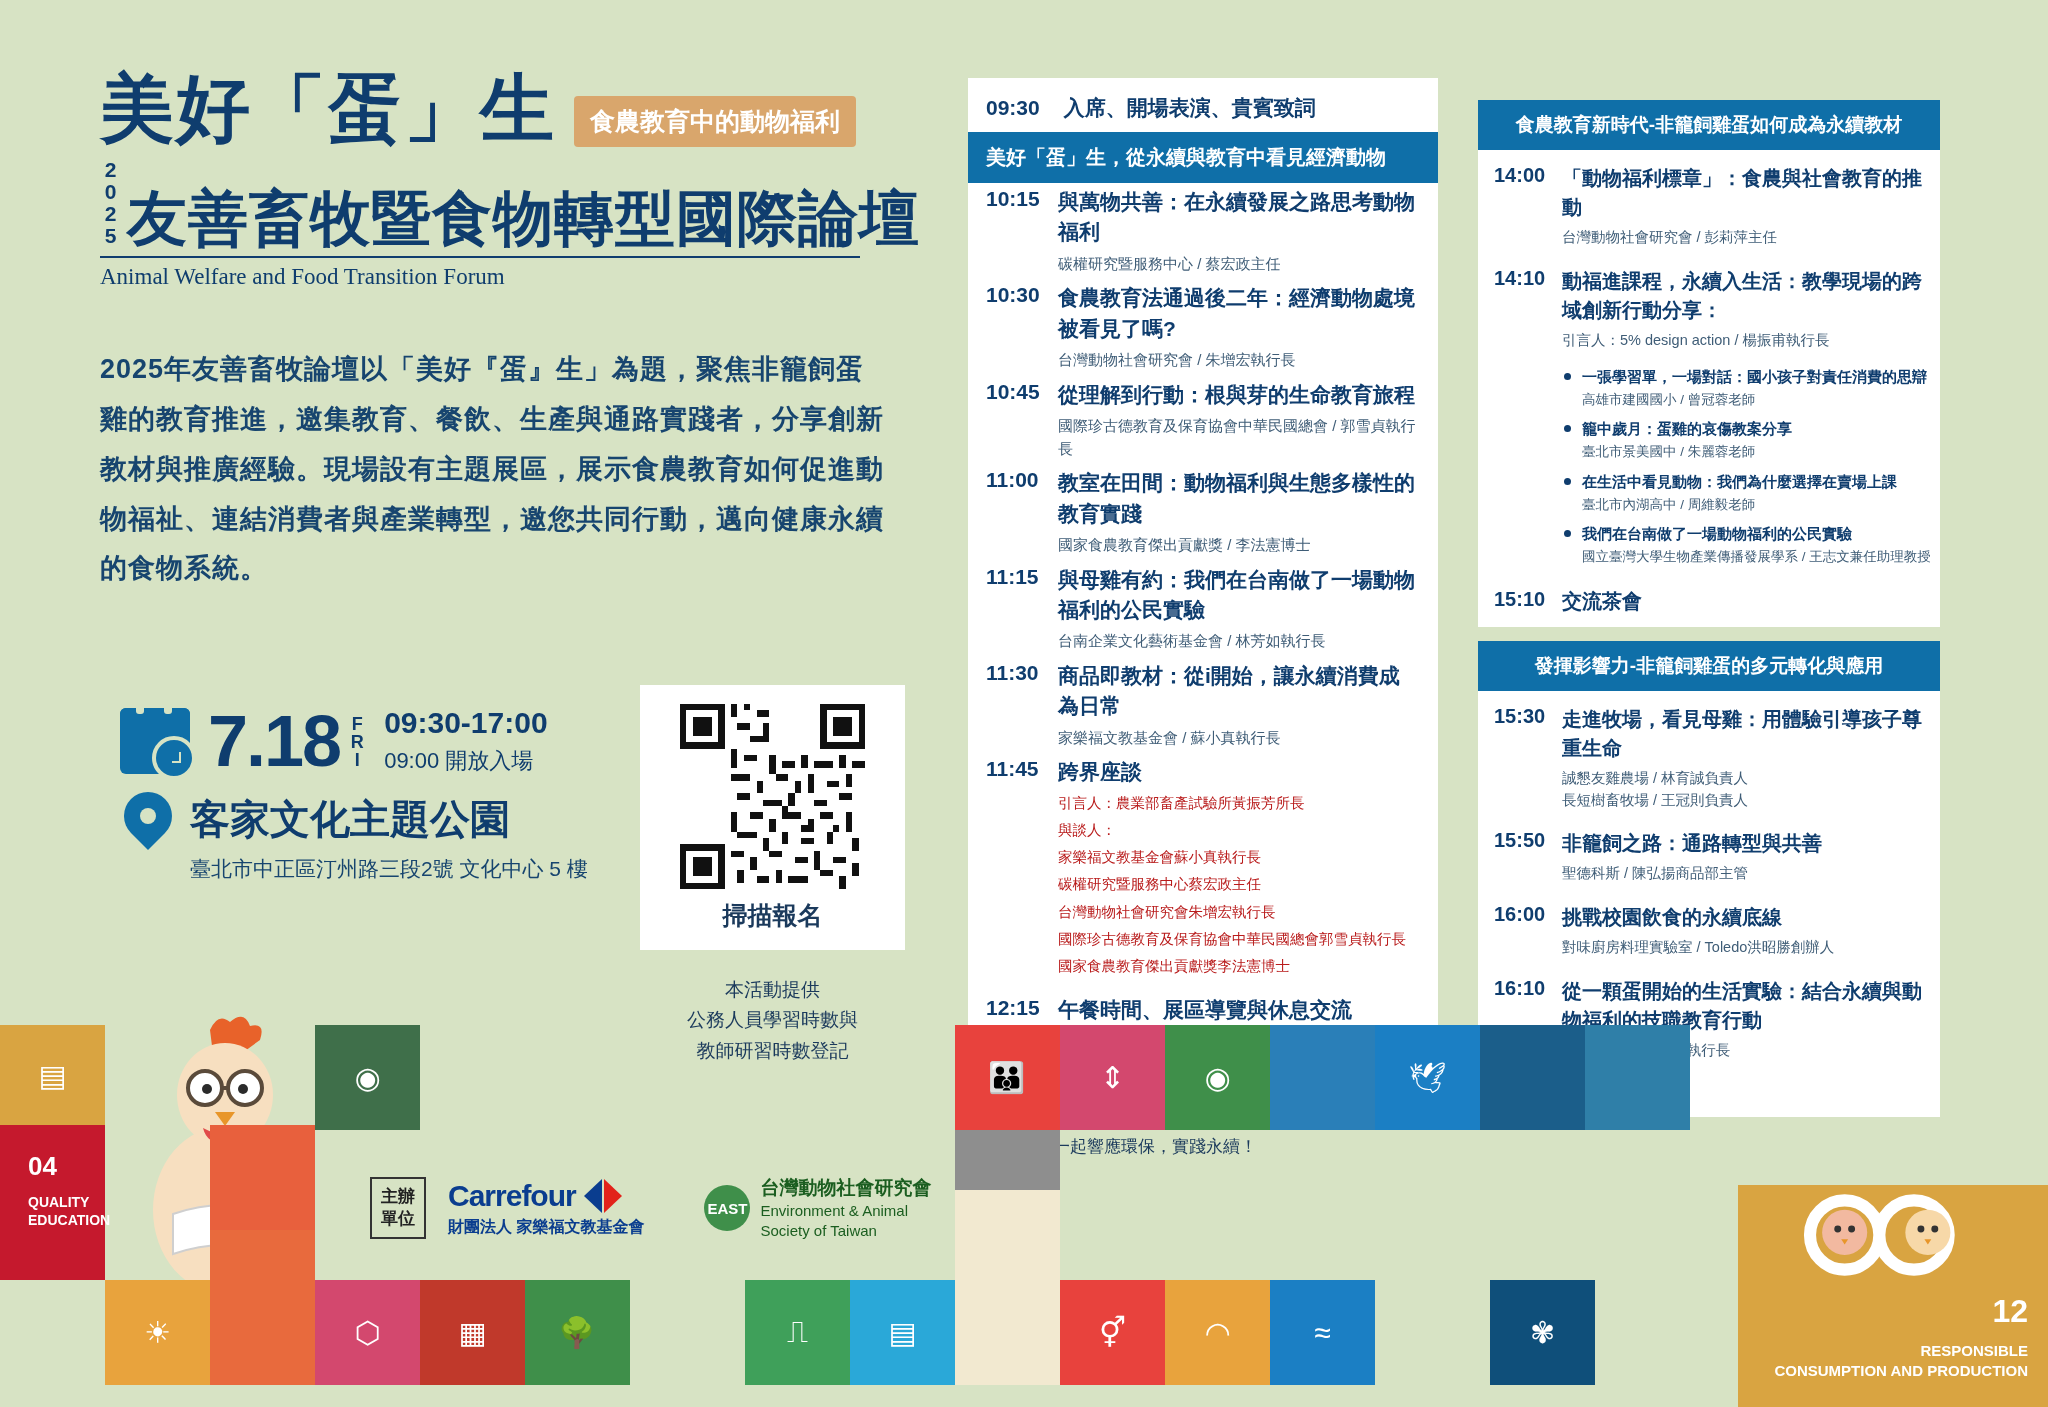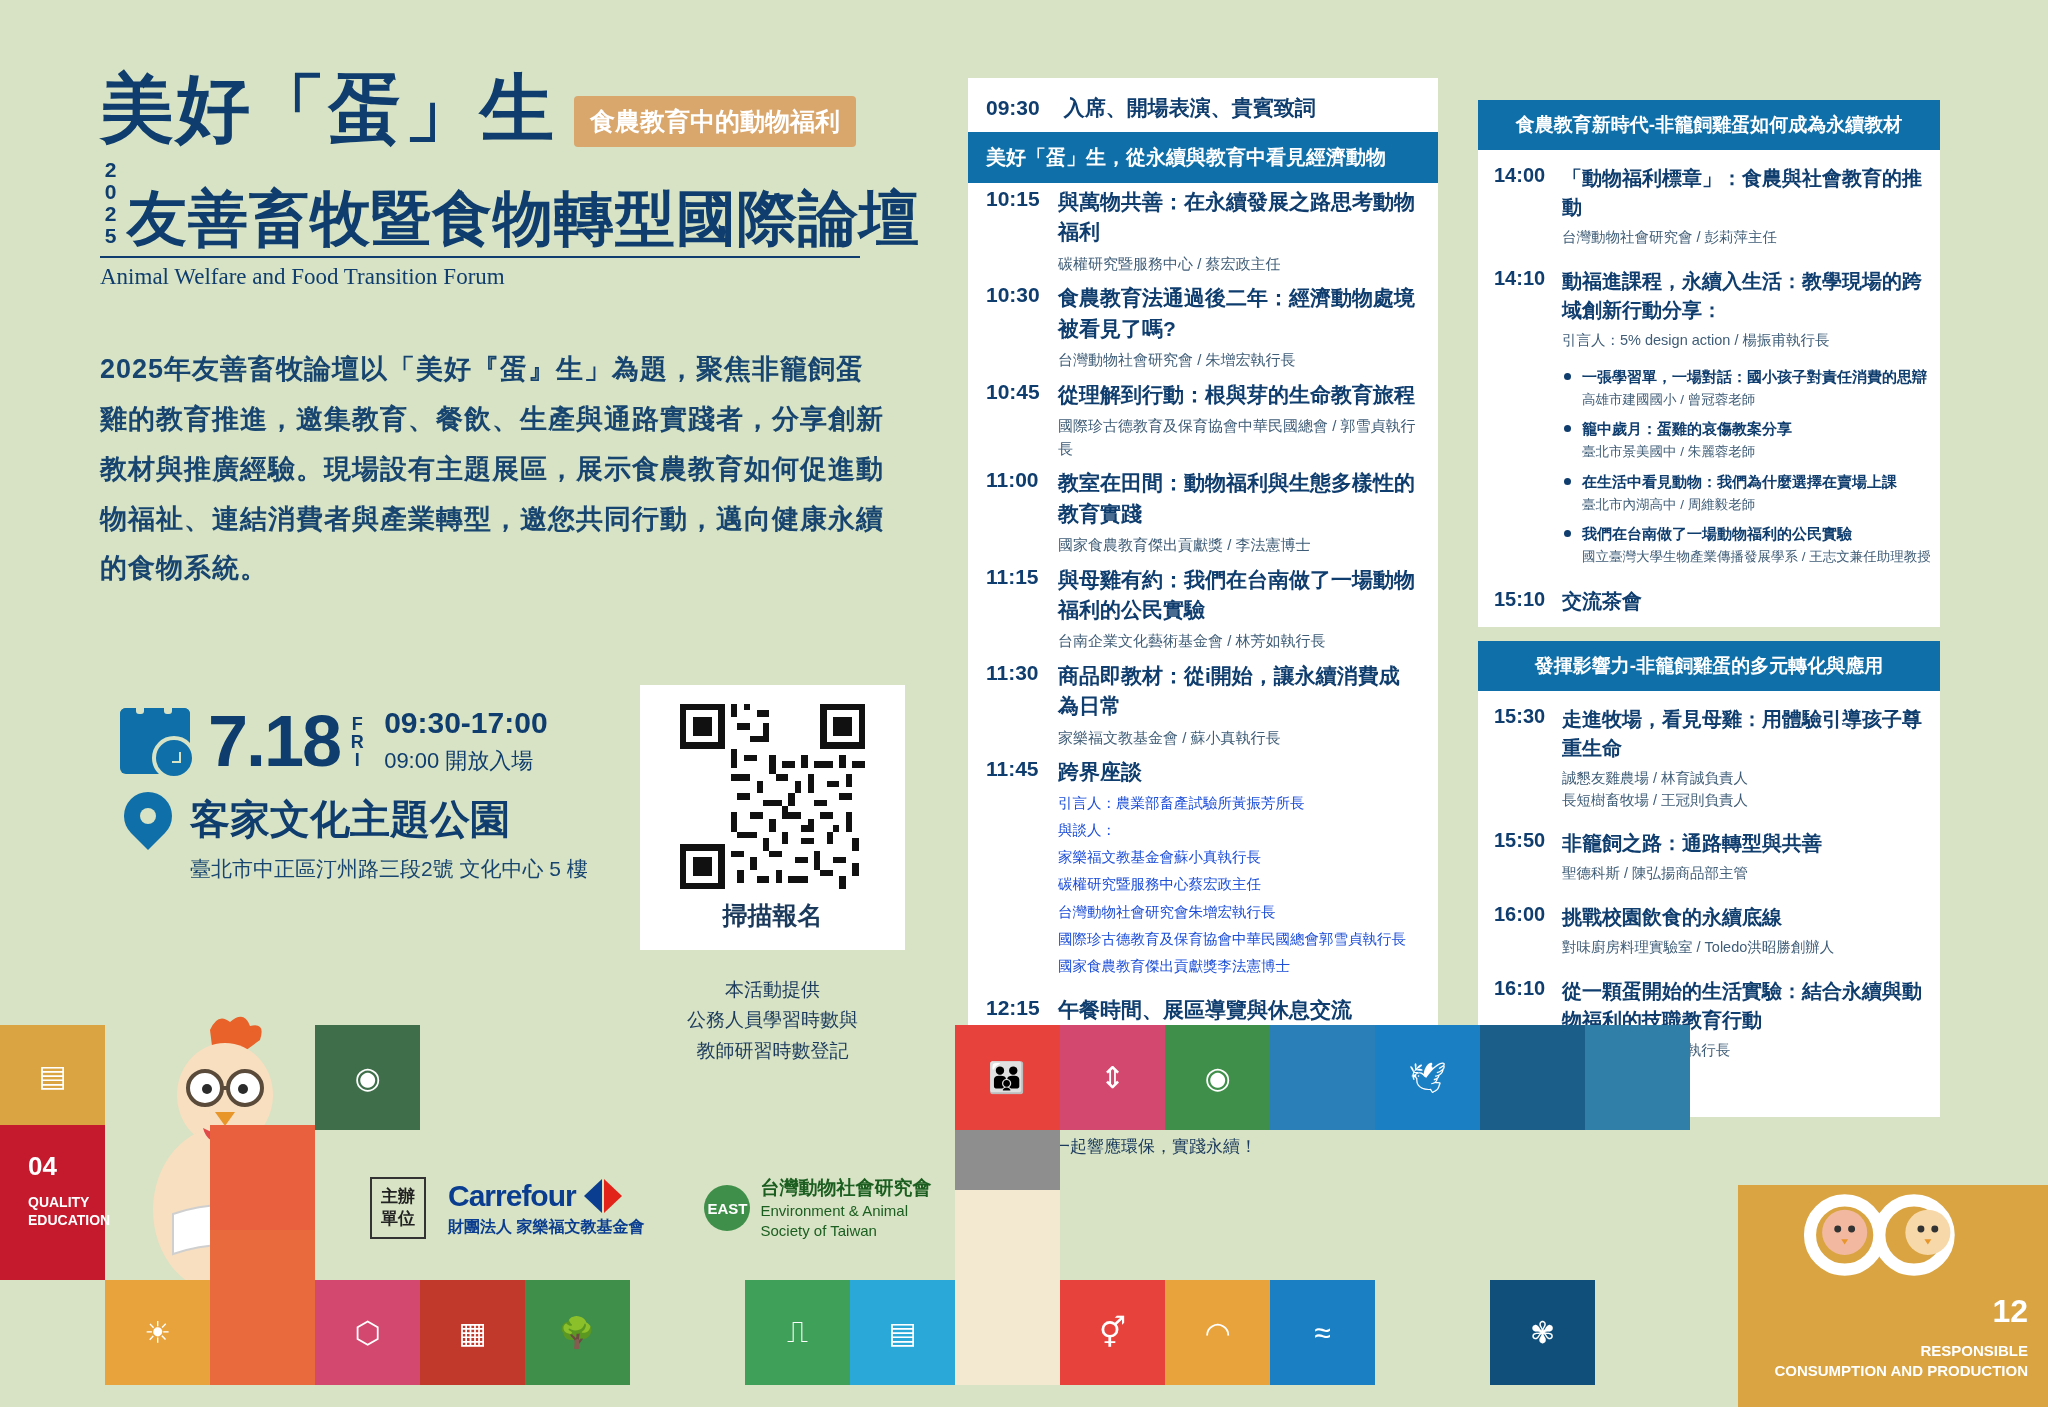--- a/index.html
+++ b/index.html
@@ -87,21 +87,21 @@
   
   .mid{position:absolute;left:968px;top:78px;width:470px;background:#ffffff;padding:0 0 14px 0;}
   .row-open{padding:16px 18px 10px 18px;font-size:21px;font-weight:bold;color:#0f3d6e;}
   .row-open .t{display:inline-block;width:72px;}
   .band{background:#0f6fa8;color:#fff;font-size:20px;font-weight:bold;padding:12px 18px;}
   .sess{display:flex;padding:4px 18px 4px 18px;}
   .sess .tm{width:72px;font-size:21px;font-weight:bold;color:#0f3d6e;flex:none;}
   .sess .bd{flex:1;}
   .sess .hd{font-size:21px;font-weight:bold;color:#0f3d6e;line-height:1.45;}
   .sess .sp{font-size:15px;color:#3f5d77;margin-top:5px;line-height:1.5;}
-  .panel-lines{font-size:14.5px;color:#1d4ed8;line-height:1.6;margin-top:4px;}
+  .panel-lines{font-size:14.5px;color:#b91c1c;line-height:1.6;margin-top:4px;}
   .lunch{display:flex;padding:14px 18px 6px 18px;}
   .lunch .tm{width:72px;font-size:21px;font-weight:bold;color:#0f3d6e;}
   .lunch .hd{font-size:21px;font-weight:bold;color:#0f3d6e;}
   .note{position:absolute;left:968px;top:1075px;width:470px;font-size:17px;line-height:1.7;color:#1b3a5c;}
 
   
   .right{position:absolute;left:1478px;top:100px;width:462px;}
   .rpanel{background:#ffffff;}
   .rband{background:#0f6fa8;color:#fff;font-size:19px;font-weight:bold;padding:12px 13px;text-align:center;}
   .rsess{display:flex;padding:14px 16px 4px 16px;}

